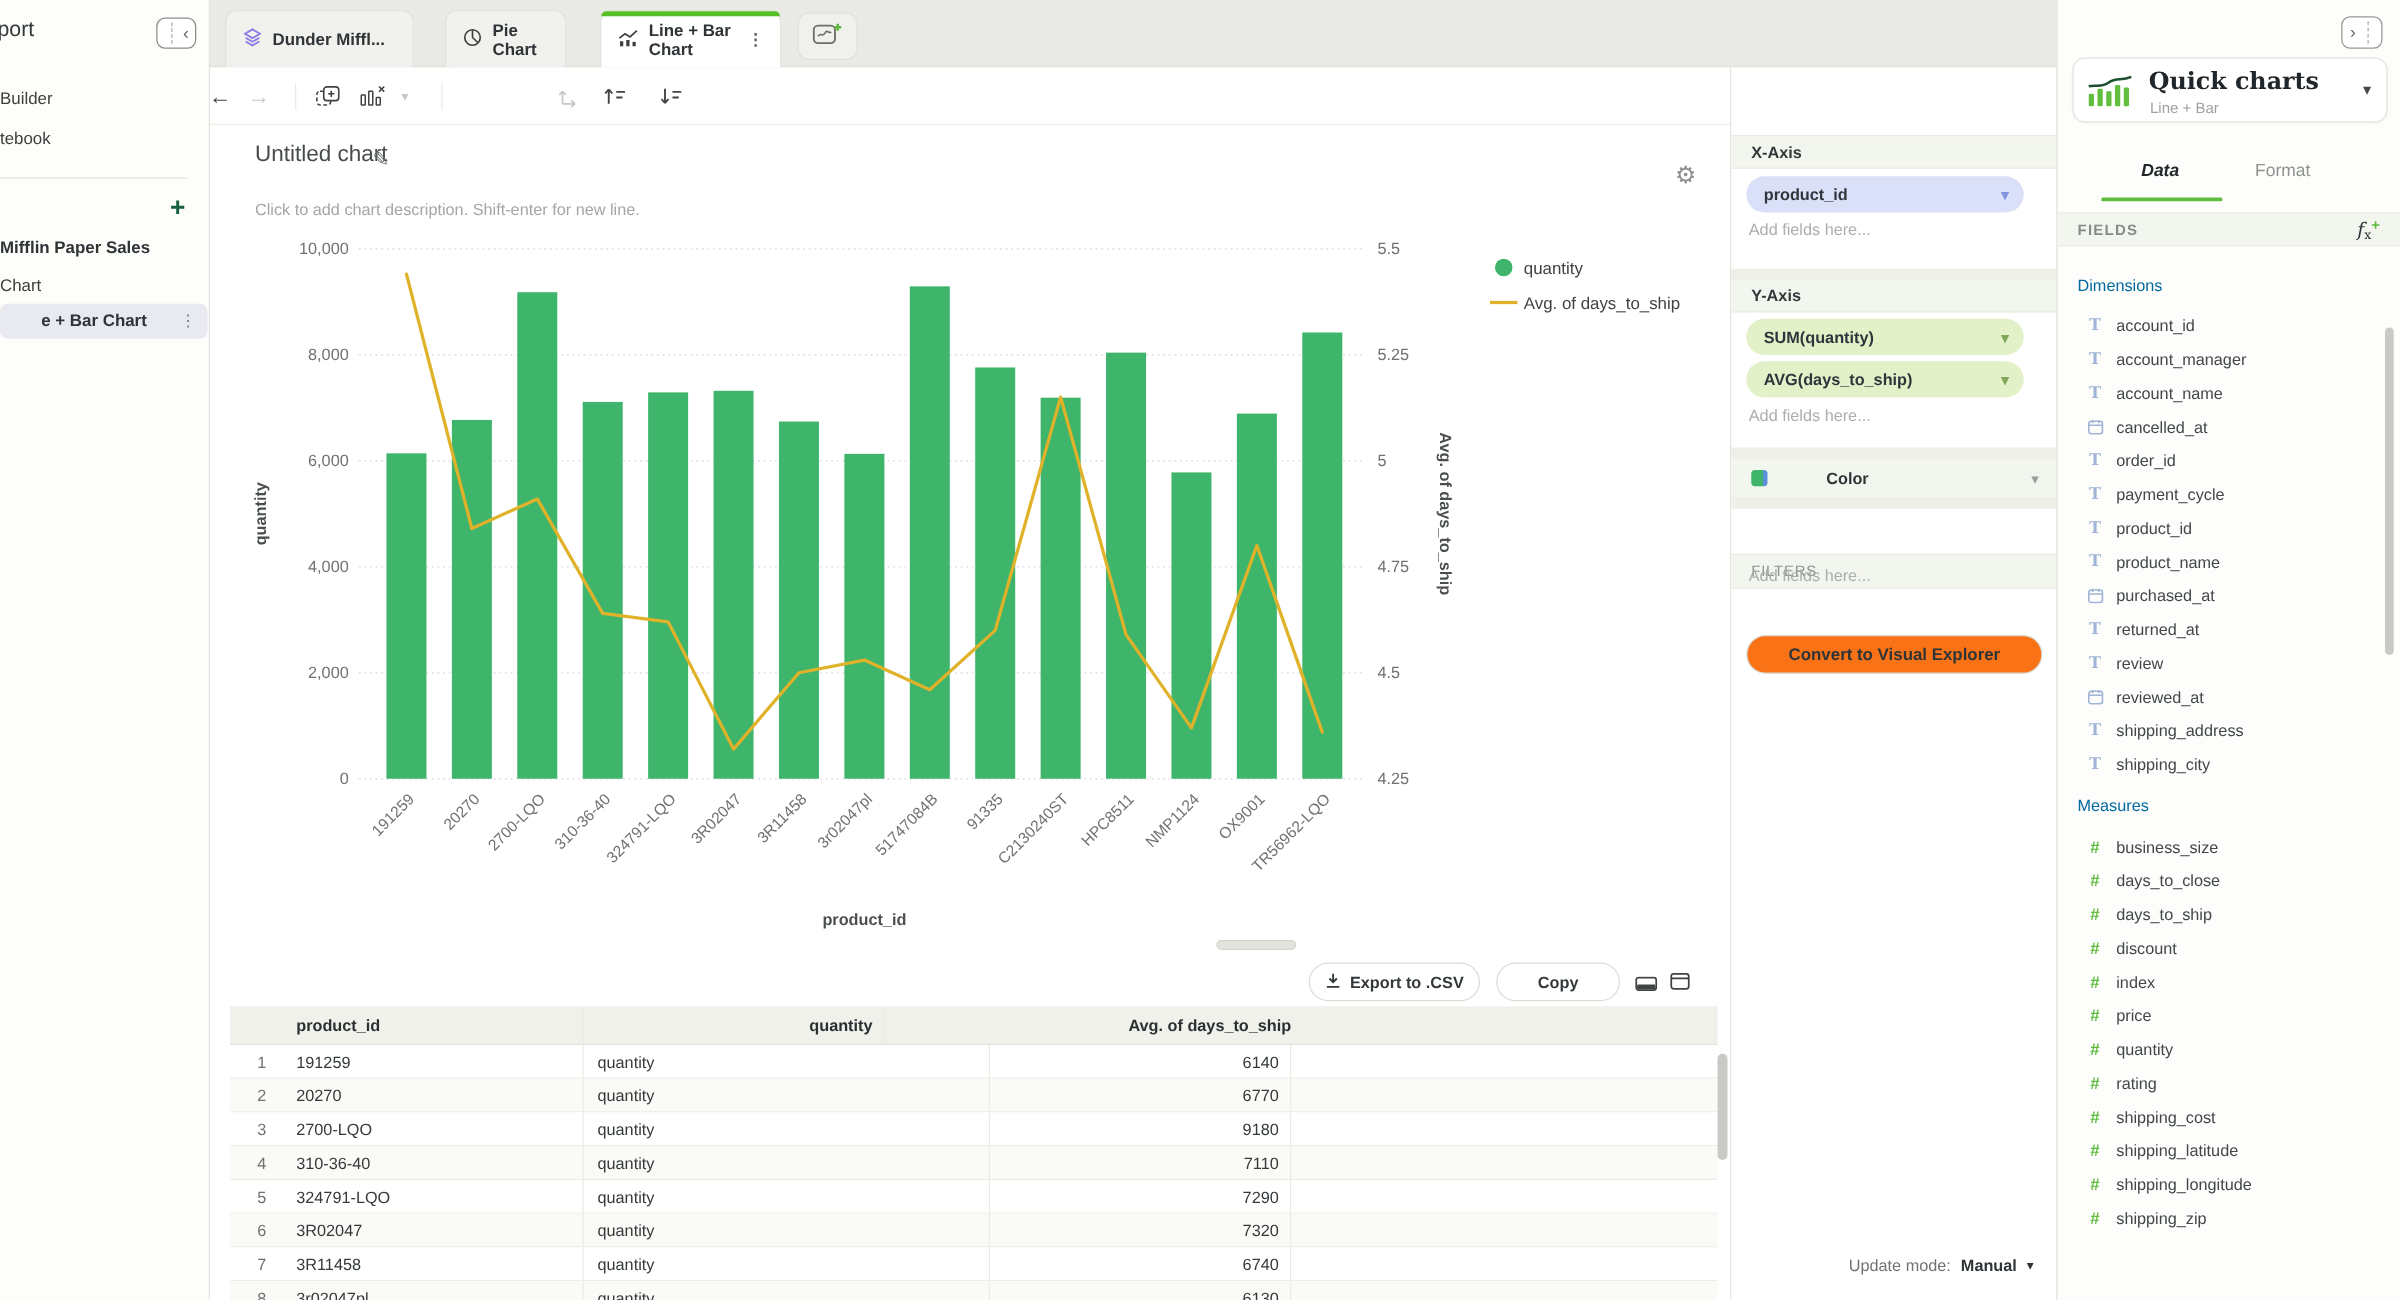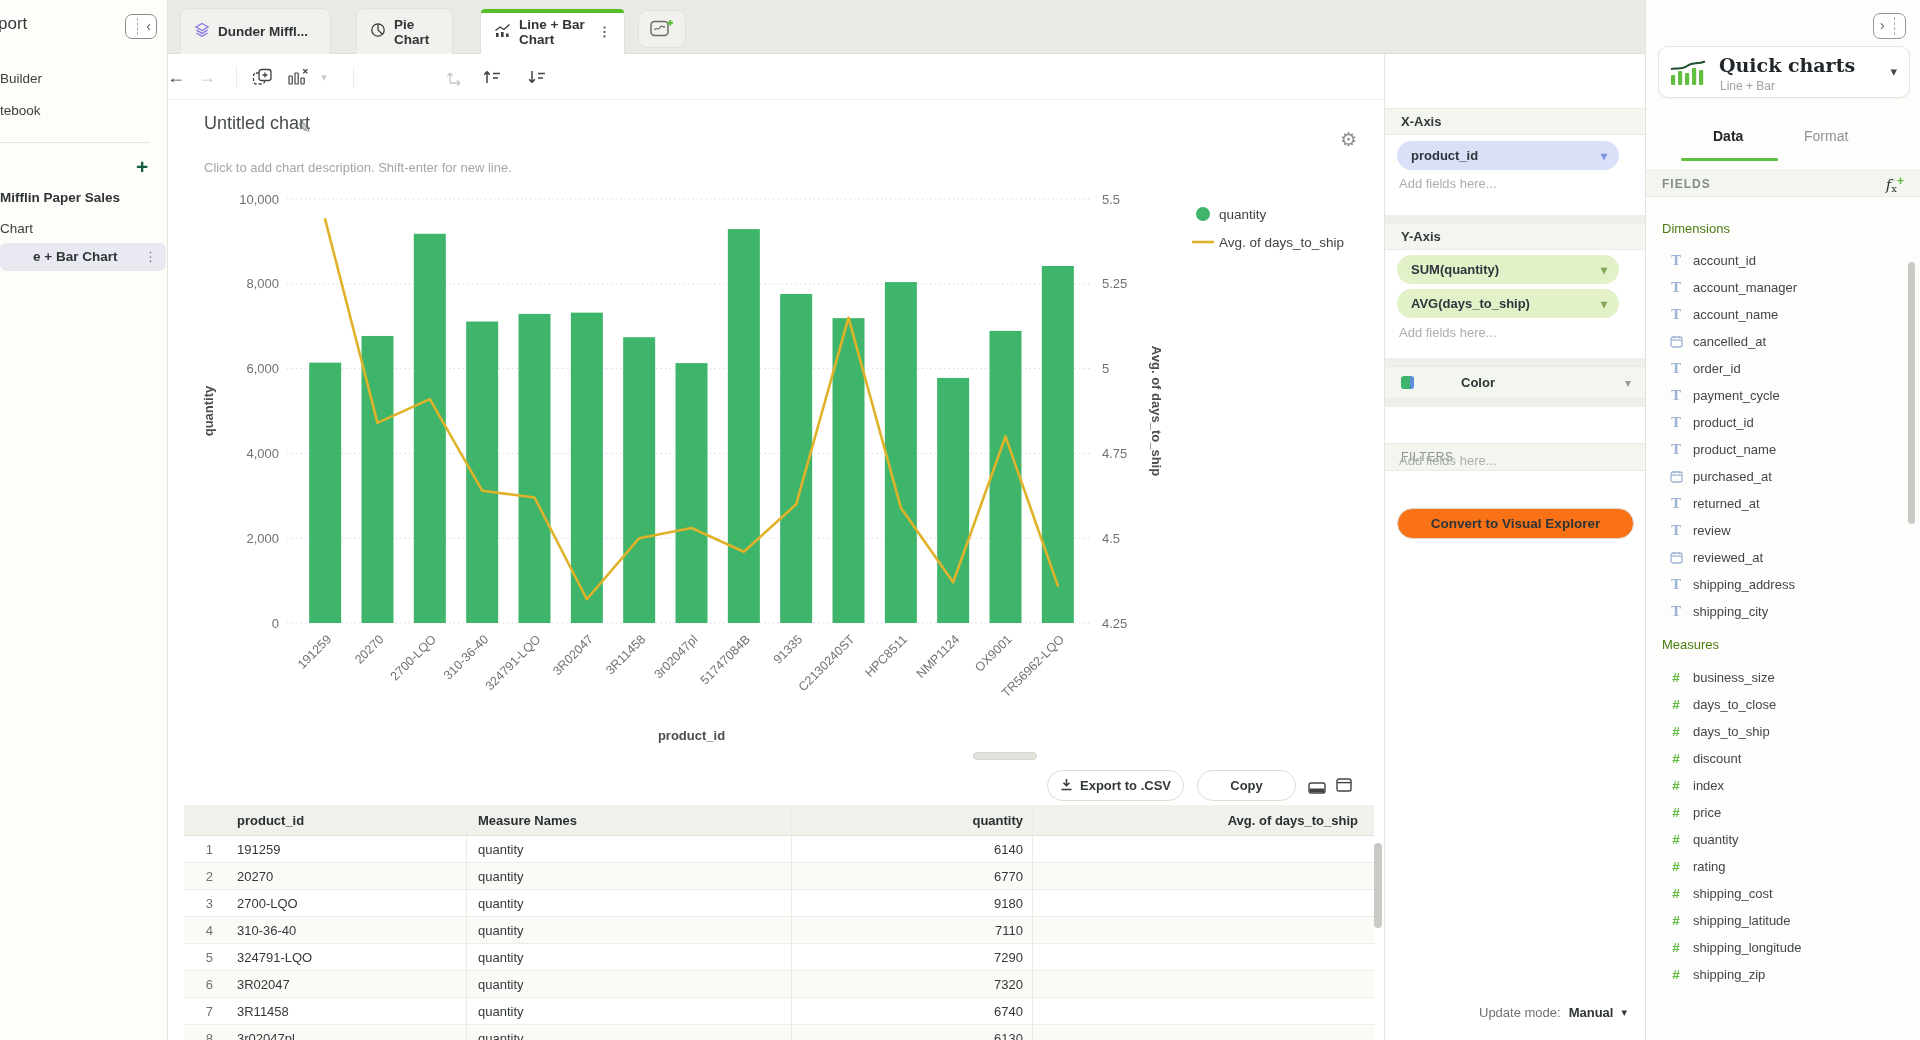--- a/index.html
+++ b/index.html
@@ -132,35 +132,35 @@
   .expand-btn b { position:absolute; left:6px; top:0; font-weight:400; }
   .qc-card { position:absolute; left:12px; top:46px; width:252px; height:52px;
     background:#fff; border:1px solid #E3E4DD; border-radius:10px;
     box-shadow:0 1px 2px rgba(0,0,0,0.04); cursor:pointer; }
   .qc-icon { position:absolute; left:10px; top:12px; }
   .qc-title { position:absolute; left:60px; top:7px; font-family:"DejaVu Serif", serif;
     font-size:19px; font-weight:700; color:#21262A; }
   .qc-sub { position:absolute; left:61px; top:32px; font-size:12px; color:#9EA29C; }
   .qc-caret { position:absolute; right:12px; top:17px; color:#43484C; font-size:13px; }
   .ftab { position:absolute; top:128px; font-size:14px; cursor:pointer; }
-  .ftab.data { left:67px; font-weight:700; color:#22272B; }
+  .ftab.data { left:67px; font-weight:700; color:#22272B;font-style:italic; }
   .ftab.format { left:158px; color:#8D928E; }
   .ftab-underline { position:absolute; left:35px; top:158px; width:97px; height:3px;
     background:#5FBE3B; border-radius:2px; }
   .fields-strip { position:absolute; left:0; top:170px; width:100%; height:27px;
     background:#F3F5EF; border-top:1px solid #E9EBE4; border-bottom:1px solid #E9EBE4;
     display:flex; align-items:center; padding:0 16px;
     font-size:12px; font-weight:700; letter-spacing:1px; color:#878C87; }
   .fx { margin-left:auto; font-family:"DejaVu Serif", serif; font-size:15px;
     color:#2F3437; letter-spacing:0; font-weight:400; cursor:pointer; }
   .fx i { font-style:italic; }
   .fx .fxsub { font-size:10px; vertical-align:-2px; }
   .fx .fxplus { color:#5CBB3C; font-weight:700; font-size:12px; vertical-align:5px;
     font-family:"Liberation Sans", sans-serif; }
-  .flist-label { position:absolute; left:16px; font-size:13px; color:#4d7c0f; }
+  .flist-label { position:absolute; left:16px; font-size:13px; color:#0369a1; }
   .flist { position:absolute; left:0; width:100%; }
   .fitem { display:flex; align-items:center; height:27px; padding-left:23px; gap:10px;
     font-size:13px; color:#42474B; cursor:grab; }
   .fitem .ico { width:14px; display:flex; justify-content:center; align-items:center; }
   .t-glyph { font-family:"DejaVu Serif", serif; font-weight:700; font-size:13px; color:#9FB4D6; }
   .h-glyph { font-weight:700; font-size:13.5px; color:#5CBB3C; }
   .fields-scroll { position:absolute; right:5px; top:262px; width:7px; height:262px;
     background:#C9C9C6; border-radius:4px; cursor:grab; }
 </style>
 </head>
@@ -358,21 +358,20 @@
       <svg width="16" height="14" viewBox="0 0 16 14">
           <rect x="1" y="1" width="14" height="12" rx="2" fill="none" stroke="#3F4442" stroke-width="1.4"></rect>
           <path d="M1 4.6 h14" stroke="#3F4442" stroke-width="1.4"></path>
         </svg>
     </div>
 
     <div class="tbl">
       <div class="thead" id="table-head">
           <div class="tc tc0"></div>
           <div class="tc tc1">product_id</div>
-          <div class="tc tc2">Measure Names</div>
           <div class="tc tc3">quantity</div>
           <div class="tc tc4">Avg. of days_to_ship</div>
         </div>
       <div id="table-rows">
           <div class="trow">
             <div class="tc tc0">1</div>
             <div class="tc tc1">191259</div>
             <div class="tc tc2">quantity</div>
             <div class="tc tc3">6140</div>
             <div class="tc tc4"></div>

